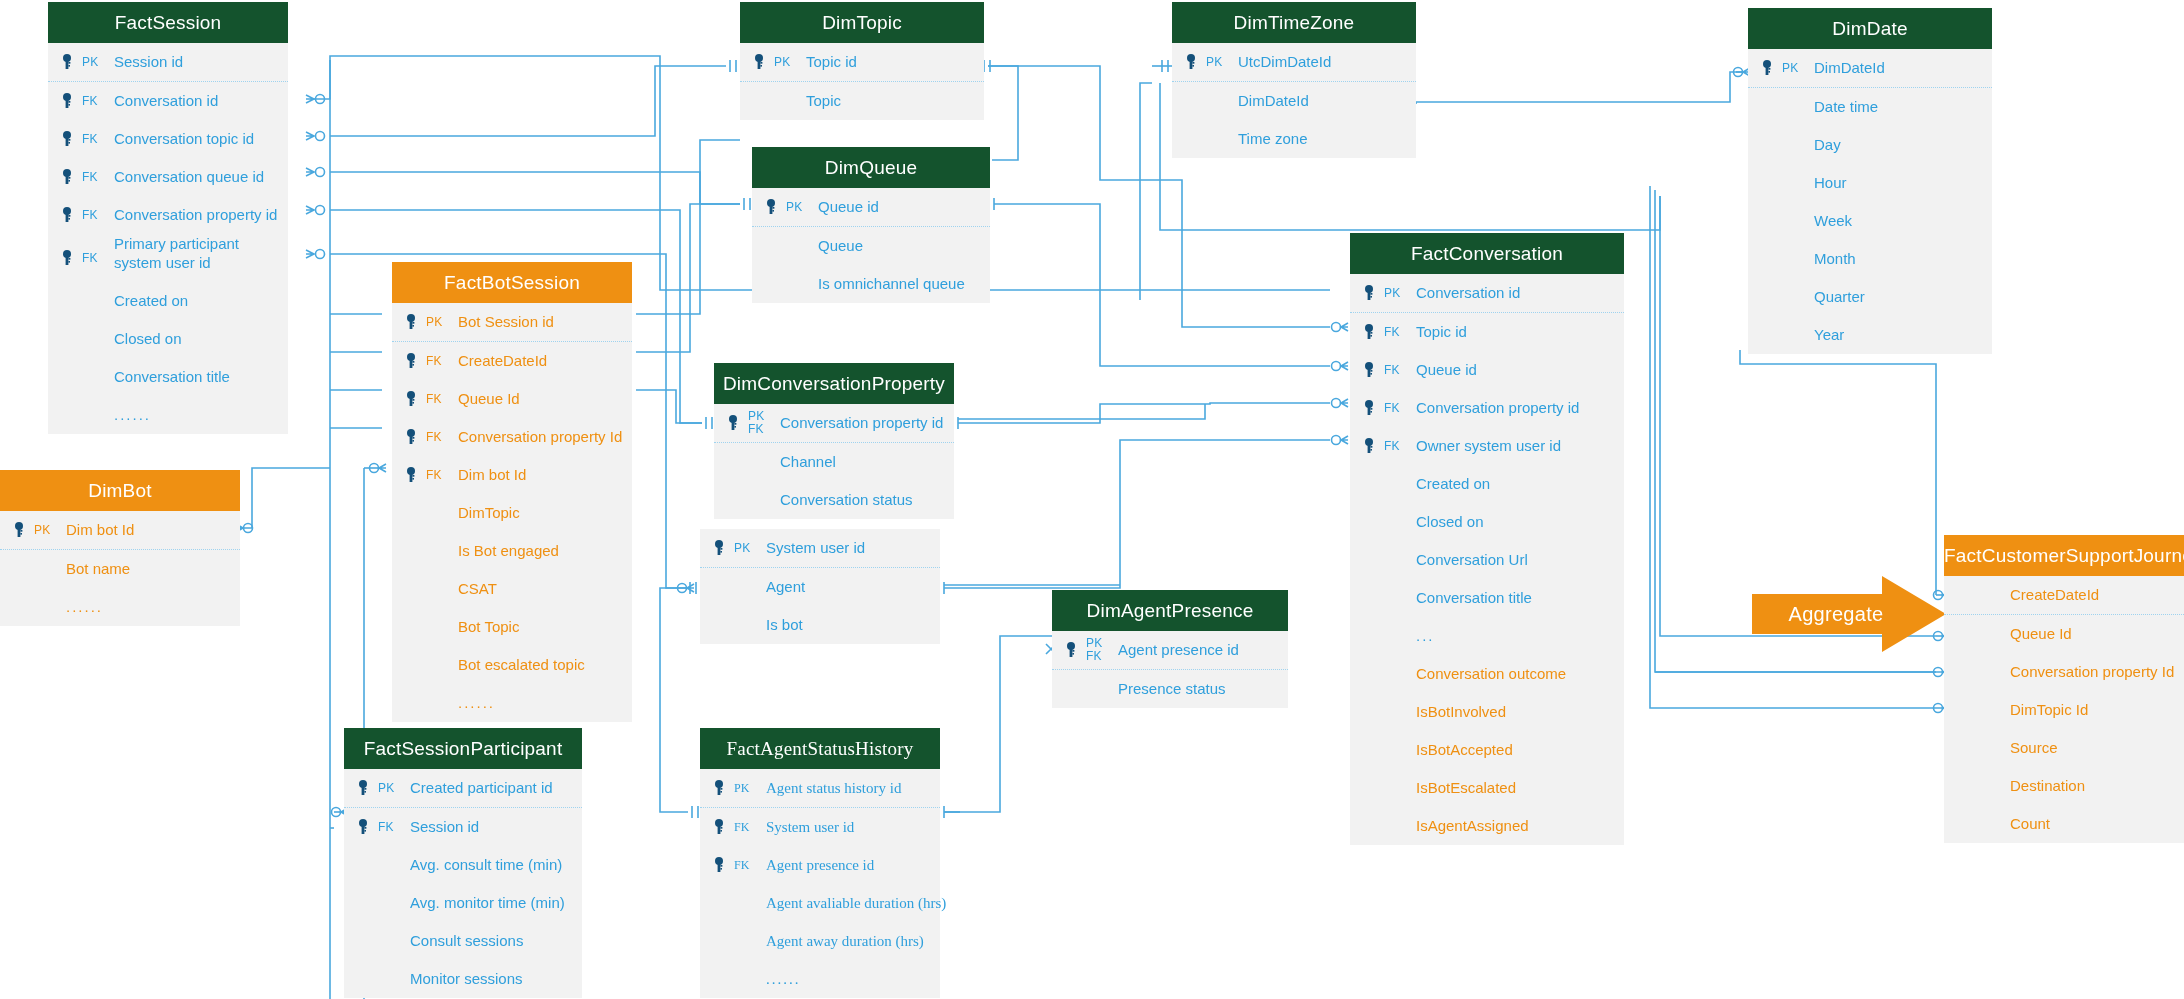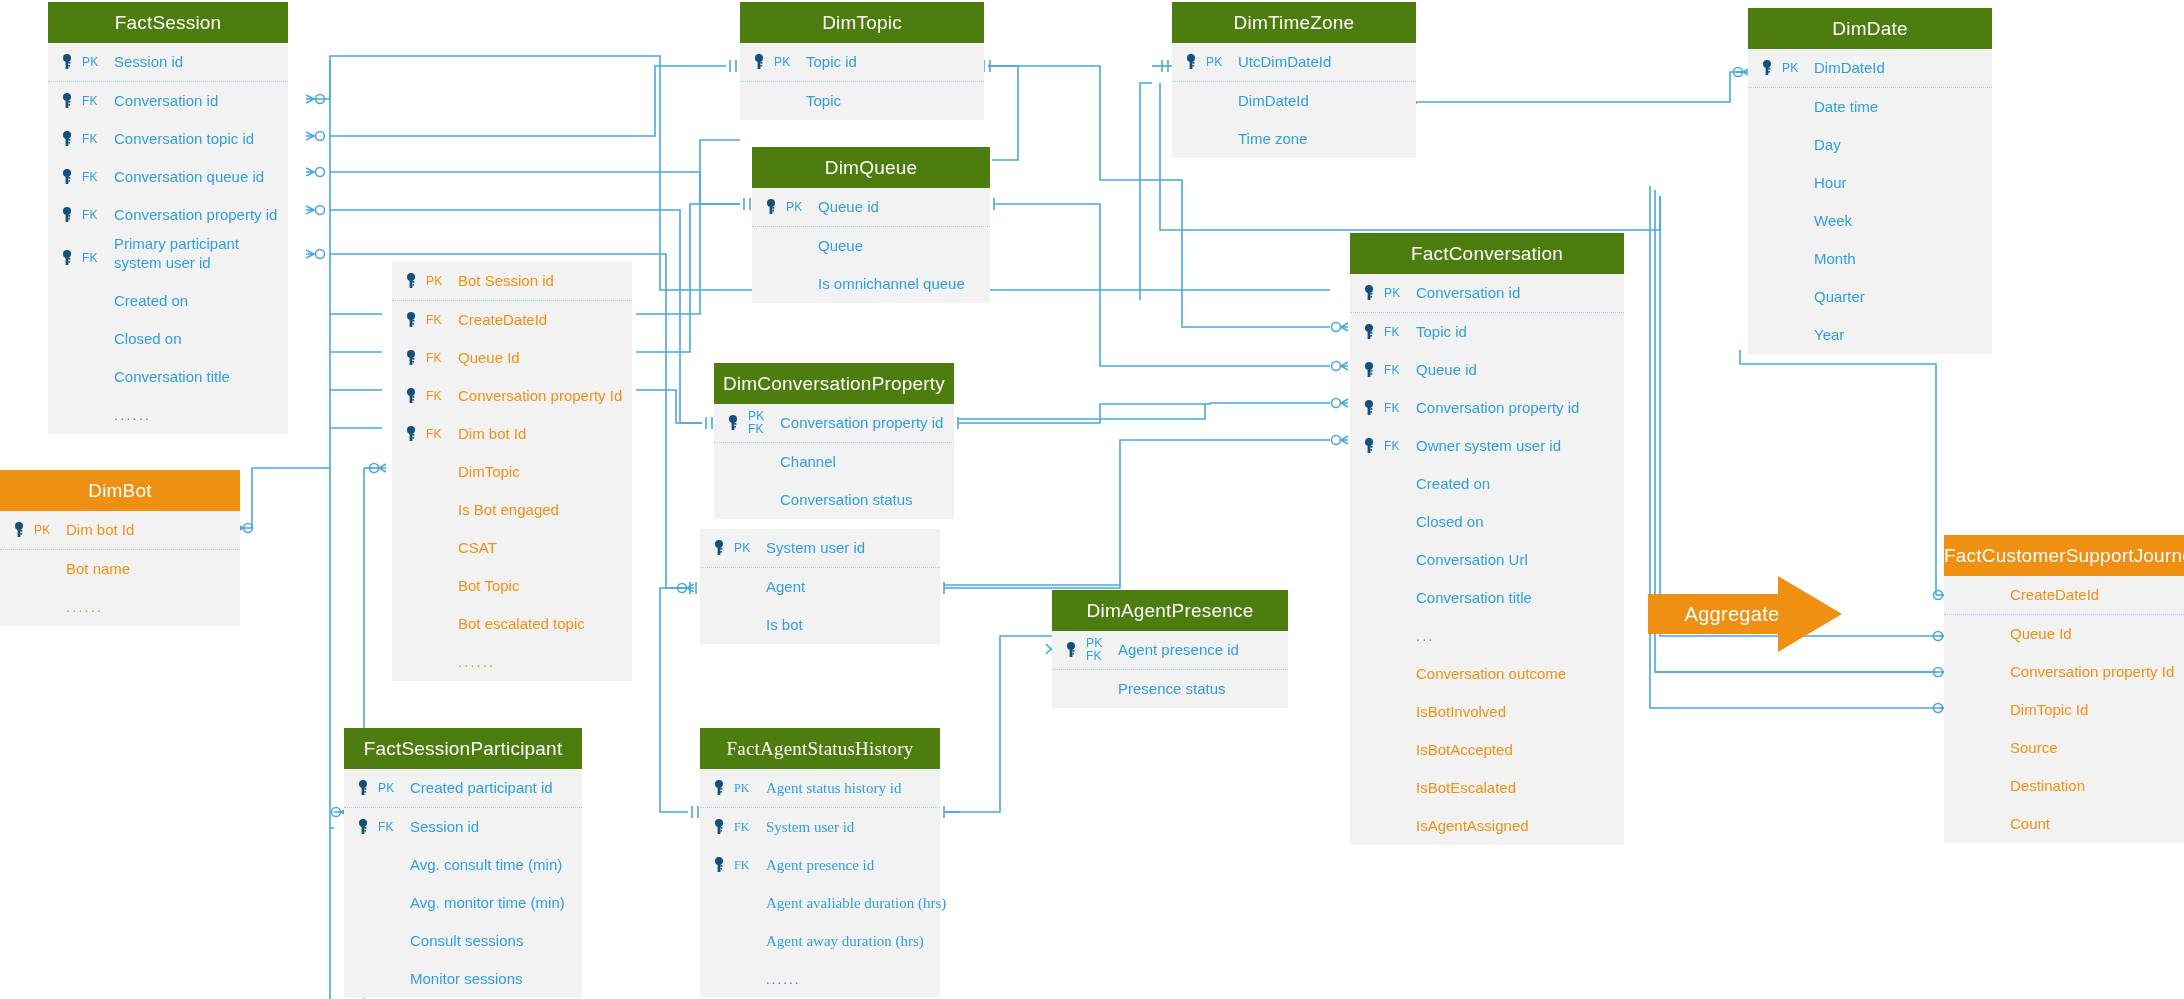--- a/index.html
+++ b/index.html
@@ -9,21 +9,21 @@
   }
   #canvas{position:absolute;left:0;top:0;width:2184px;height:999px;}
   svg.links{position:absolute;left:0;top:0;width:2184px;height:999px;pointer-events:none;}
 
   .entity{position:absolute;box-sizing:border-box;}
   .entity .hdr{
     color:#ffffff;font-size:19px;text-align:center;
     height:41px;line-height:41px;letter-spacing:.2px;
     white-space:nowrap;overflow:hidden;
   }
-  .entity.blue  .hdr{background:#4d7c0f;}
+  .entity.blue  .hdr{background:#14532d;}
   .entity.orange .hdr{background:#ef9012;}
   .entity .body{background:#f2f2f2;}
   .row{
     position:relative;height:38px;line-height:38px;
     font-size:15px;white-space:nowrap;
   }
   .row.tall{height:48px;line-height:19px;padding-top:9px;box-sizing:border-box;}
   .entity.blue  .row{color:#2f9fdc;}
   .entity.orange .row{color:#ef9012;}
   .entity.blue .row.alt{color:#ef9012;}
@@ -176,21 +176,21 @@
         <path d="M1950 632 L1943 636 L1950 640 M1943 636 L1950 636"></path>
       <circle cx="1938" cy="672" r="4.5"></circle>
         <path d="M1950 668 L1943 672 L1950 676 M1943 672 L1950 672"></path>
       <circle cx="1938" cy="708" r="4.5"></circle>
         <path d="M1950 704 L1943 708 L1950 712 M1943 708 L1950 708"></path>
 
       <path d="M1046 644 L1056 654 M1056 644 L1046 654"></path>
     </g>
   </svg>
 
-  <div id="aggregate" style="left:1648px;top:576px;width:194px;height:76px;">
+  <div id="aggregate" style="left:1752px;top:576px;width:194px;height:76px;">
     <svg width="194" height="76" viewBox="0 0 194 76" xmlns="http://www.w3.org/2000/svg">
       <polygon points="0,18 130,18 130,0 194,38 130,76 130,58 0,58" fill="#ef9012"></polygon>
     </svg>
     <div class="aglabel">Aggregate</div>
   </div>
 
 <div class="entity blue" style="left: 48px; top: 2px; width: 240px;">
       <div class="hdr">FactSession</div>
       <div class="body">
         <div class="row pkline">
@@ -472,20 +472,21 @@
         </div>
         <div class="row alt nokey">
           <span class="lbl">IsBotEscalated</span>
         </div>
         <div class="row alt nokey">
           <span class="lbl">IsAgentAssigned</span>
         </div>
       </div>
     </div>
     <div class="entity orange" style="left: 392px; top: 262px; width: 240px;">
+      <div class="hdr">FactBotSession</div>
       <div class="body">
         <div class="row pkline">
           <span class="kt">
             <svg class="keyglyph" width="12" height="16" viewBox="0 0 12 16" xmlns="http://www.w3.org/2000/svg">
               <circle cx="5" cy="4" r="4" fill="#14507a"></circle>
               <rect x="3.6" y="5" width="2.8" height="10" fill="#14507a"></rect>
               <rect x="6.4" y="8" width="2" height="1.7" fill="#14507a"></rect>
               <rect x="6.4" y="11" width="1.6" height="1.6" fill="#14507a"></rect>
             </svg>
             <span class="kl">PK</span>

